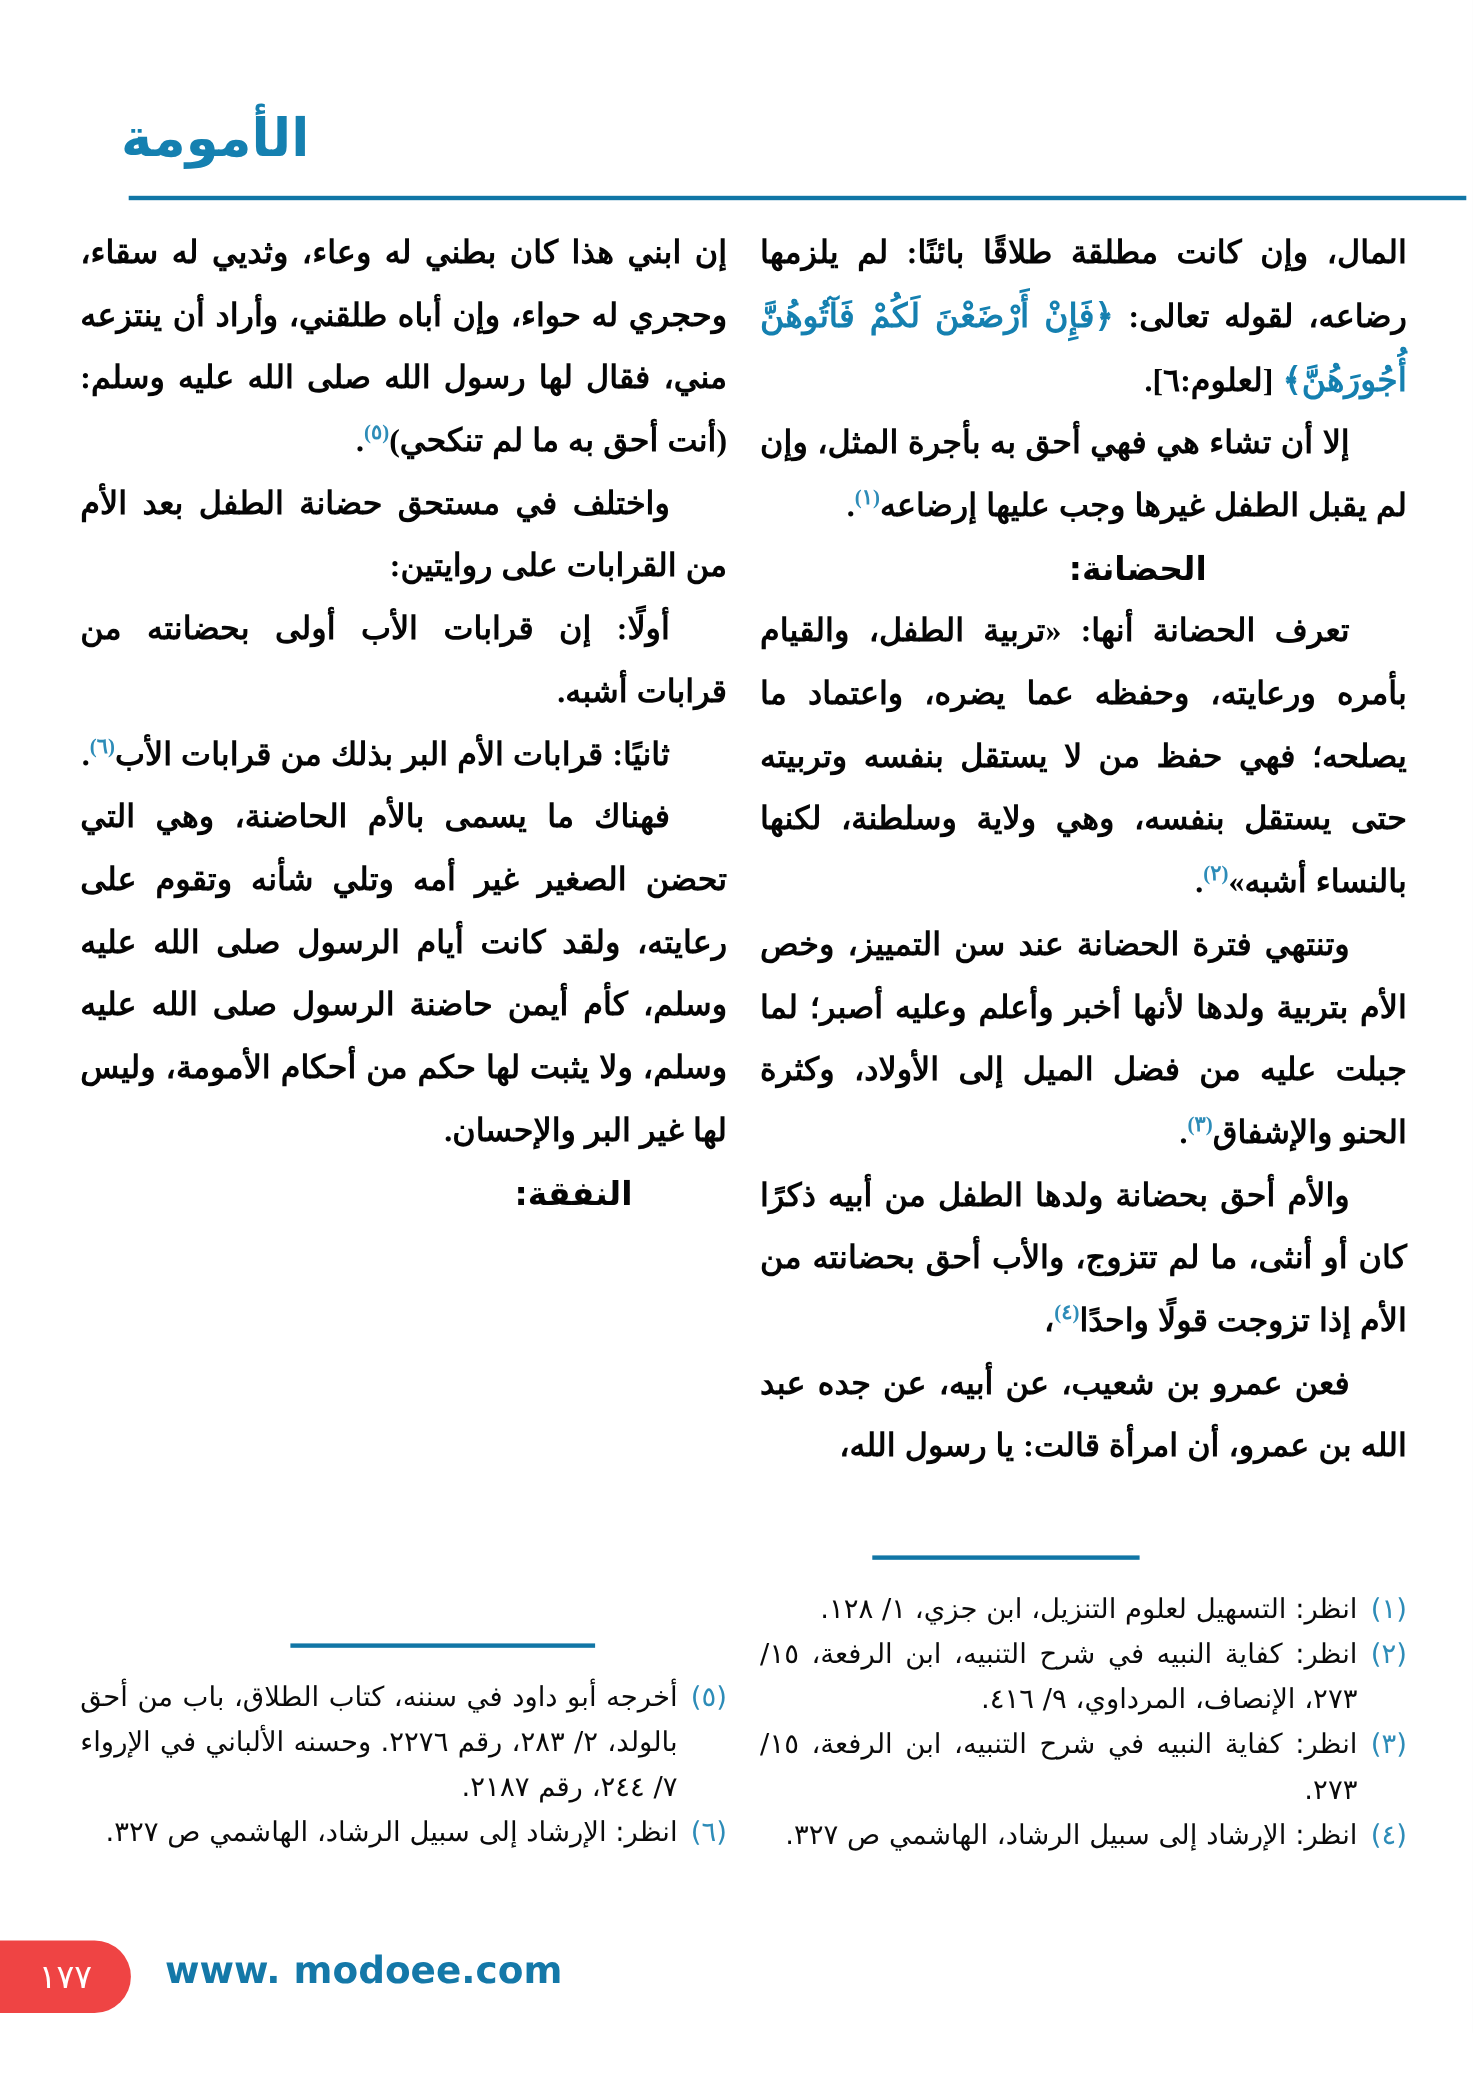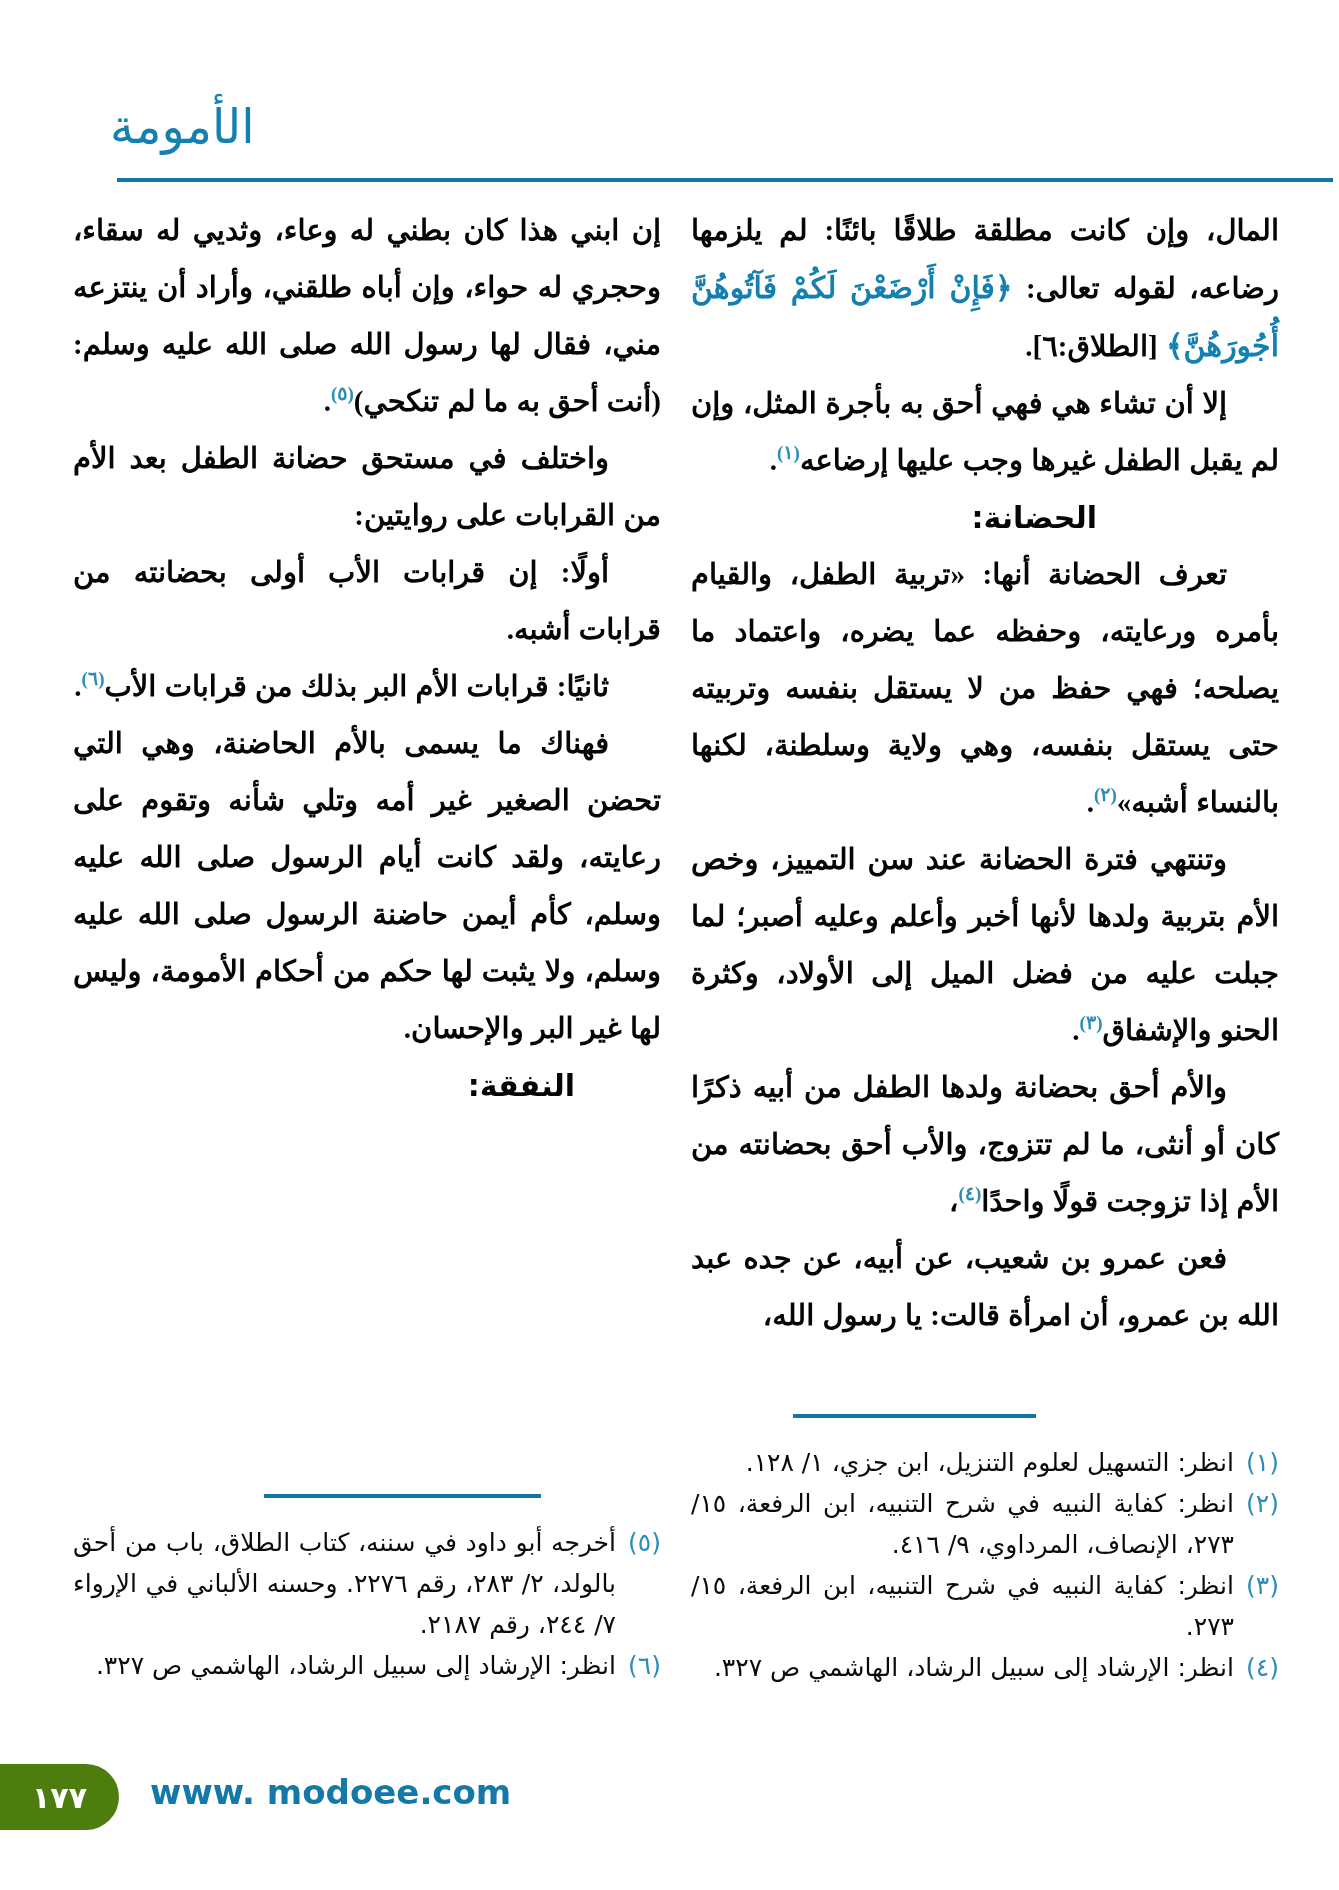--- a/index.html
+++ b/index.html
@@ -9,21 +9,21 @@
     margin:0 auto;
     background:#ffffff;
     font-family:"DejaVu Sans", sans-serif;
     overflow:hidden;
   }
   
   .header-title {
     position:absolute; left:110px; top:98px;
     direction:rtl;
     color:#1580B0;
-    font-size:48px; font-weight:normal;
+    font-size:48px; font-weight:bold;
     letter-spacing:-1px;
   }
   .header-rule {
     position:absolute; left:117px; right:6px; top:178px;
     height:4px; background:#1176A6;
   }
   
   .columns {
     position:absolute; top:202px; left:72px; right:60px;
     height:1600px;
@@ -76,45 +76,45 @@
     line-height:41px;
     color:#0a0a0a;
     text-align:justify;
   }
   .fn-marker { color:#2D8CB8; flex:0 0 auto; }
   .fn-text { flex:1 1 auto; }
   
   .page-badge {
     position:absolute; left:0; top:1764px;
     width:119px; height:66px;
-    background:#4d7c0f;
+    background:#ef4444;
     border-radius:0 34px 34px 0;
     display:flex; align-items:center; justify-content:center;
-    color:#ffffff; font-size:30px; font-weight:bold;
+    color:#ffffff; font-size:30px; font-weight:normal;
   }
   .site-url {
     position:absolute; left:150px; top:1772px;
     direction:ltr;
     color:#1478A8;
     font-size:34px; font-weight:bold;
     letter-spacing:0px;
   }
 </style>
 </head>
 <body>
 
 <div class="page">
 
   <div class="header-title">الأمومة</div>
   <div class="header-rule"></div>
 
   <div class="columns">
 
     <section class="col">
-      <p class="para continuation"><span>المال، وإن كانت مطلقة طلاقًا بائنًا: لم يلزمها رضاعه، لقوله تعالى: </span><span class="verse">﴿فَإِنْ أَرْضَعْنَ لَكُمْ فَآتُوهُنَّ أُجُورَهُنَّ﴾</span><span> [الطلاق:٦].</span></p>
+      <p class="para continuation"><span>المال، وإن كانت مطلقة طلاقًا بائنًا: لم يلزمها رضاعه، لقوله تعالى: </span><span class="verse">﴿فَإِنْ أَرْضَعْنَ لَكُمْ فَآتُوهُنَّ أُجُورَهُنَّ﴾</span><span> [لعلوم:٦].</span></p>
 
       <p class="para"><span>إلا أن تشاء هي فهي أحق به بأجرة المثل، وإن لم يقبل الطفل غيرها وجب عليها إرضاعه</span><sup class="fn-ref">(١)</sup><span>.</span></p>
 
       <h2 class="heading h-hadana">الحضانة:</h2>
 
       <p class="para"><span>تعرف الحضانة أنها: «تربية الطفل، والقيام بأمره ورعايته، وحفظه عما يضره، واعتماد ما يصلحه؛ فهي حفظ من لا يستقل بنفسه وتربيته حتى يستقل بنفسه، وهي ولاية وسلطنة، لكنها بالنساء أشبه»</span><sup class="fn-ref">(٢)</sup><span>.</span></p>
 
       <p class="para"><span>وتنتهي فترة الحضانة عند سن التمييز، وخص الأم بتربية ولدها لأنها أخبر وأعلم وعليه أصبر؛ لما جبلت عليه من فضل الميل إلى الأولاد، وكثرة الحنو والإشفاق</span><sup class="fn-ref">(٣)</sup><span>.</span></p>
 
       <p class="para"><span>والأم أحق بحضانة ولدها الطفل من أبيه ذكرًا كان أو أنثى، ما لم تتزوج، والأب أحق بحضانته من الأم إذا تزوجت قولًا واحدًا</span><sup class="fn-ref">(٤)</sup><span>،</span></p>

